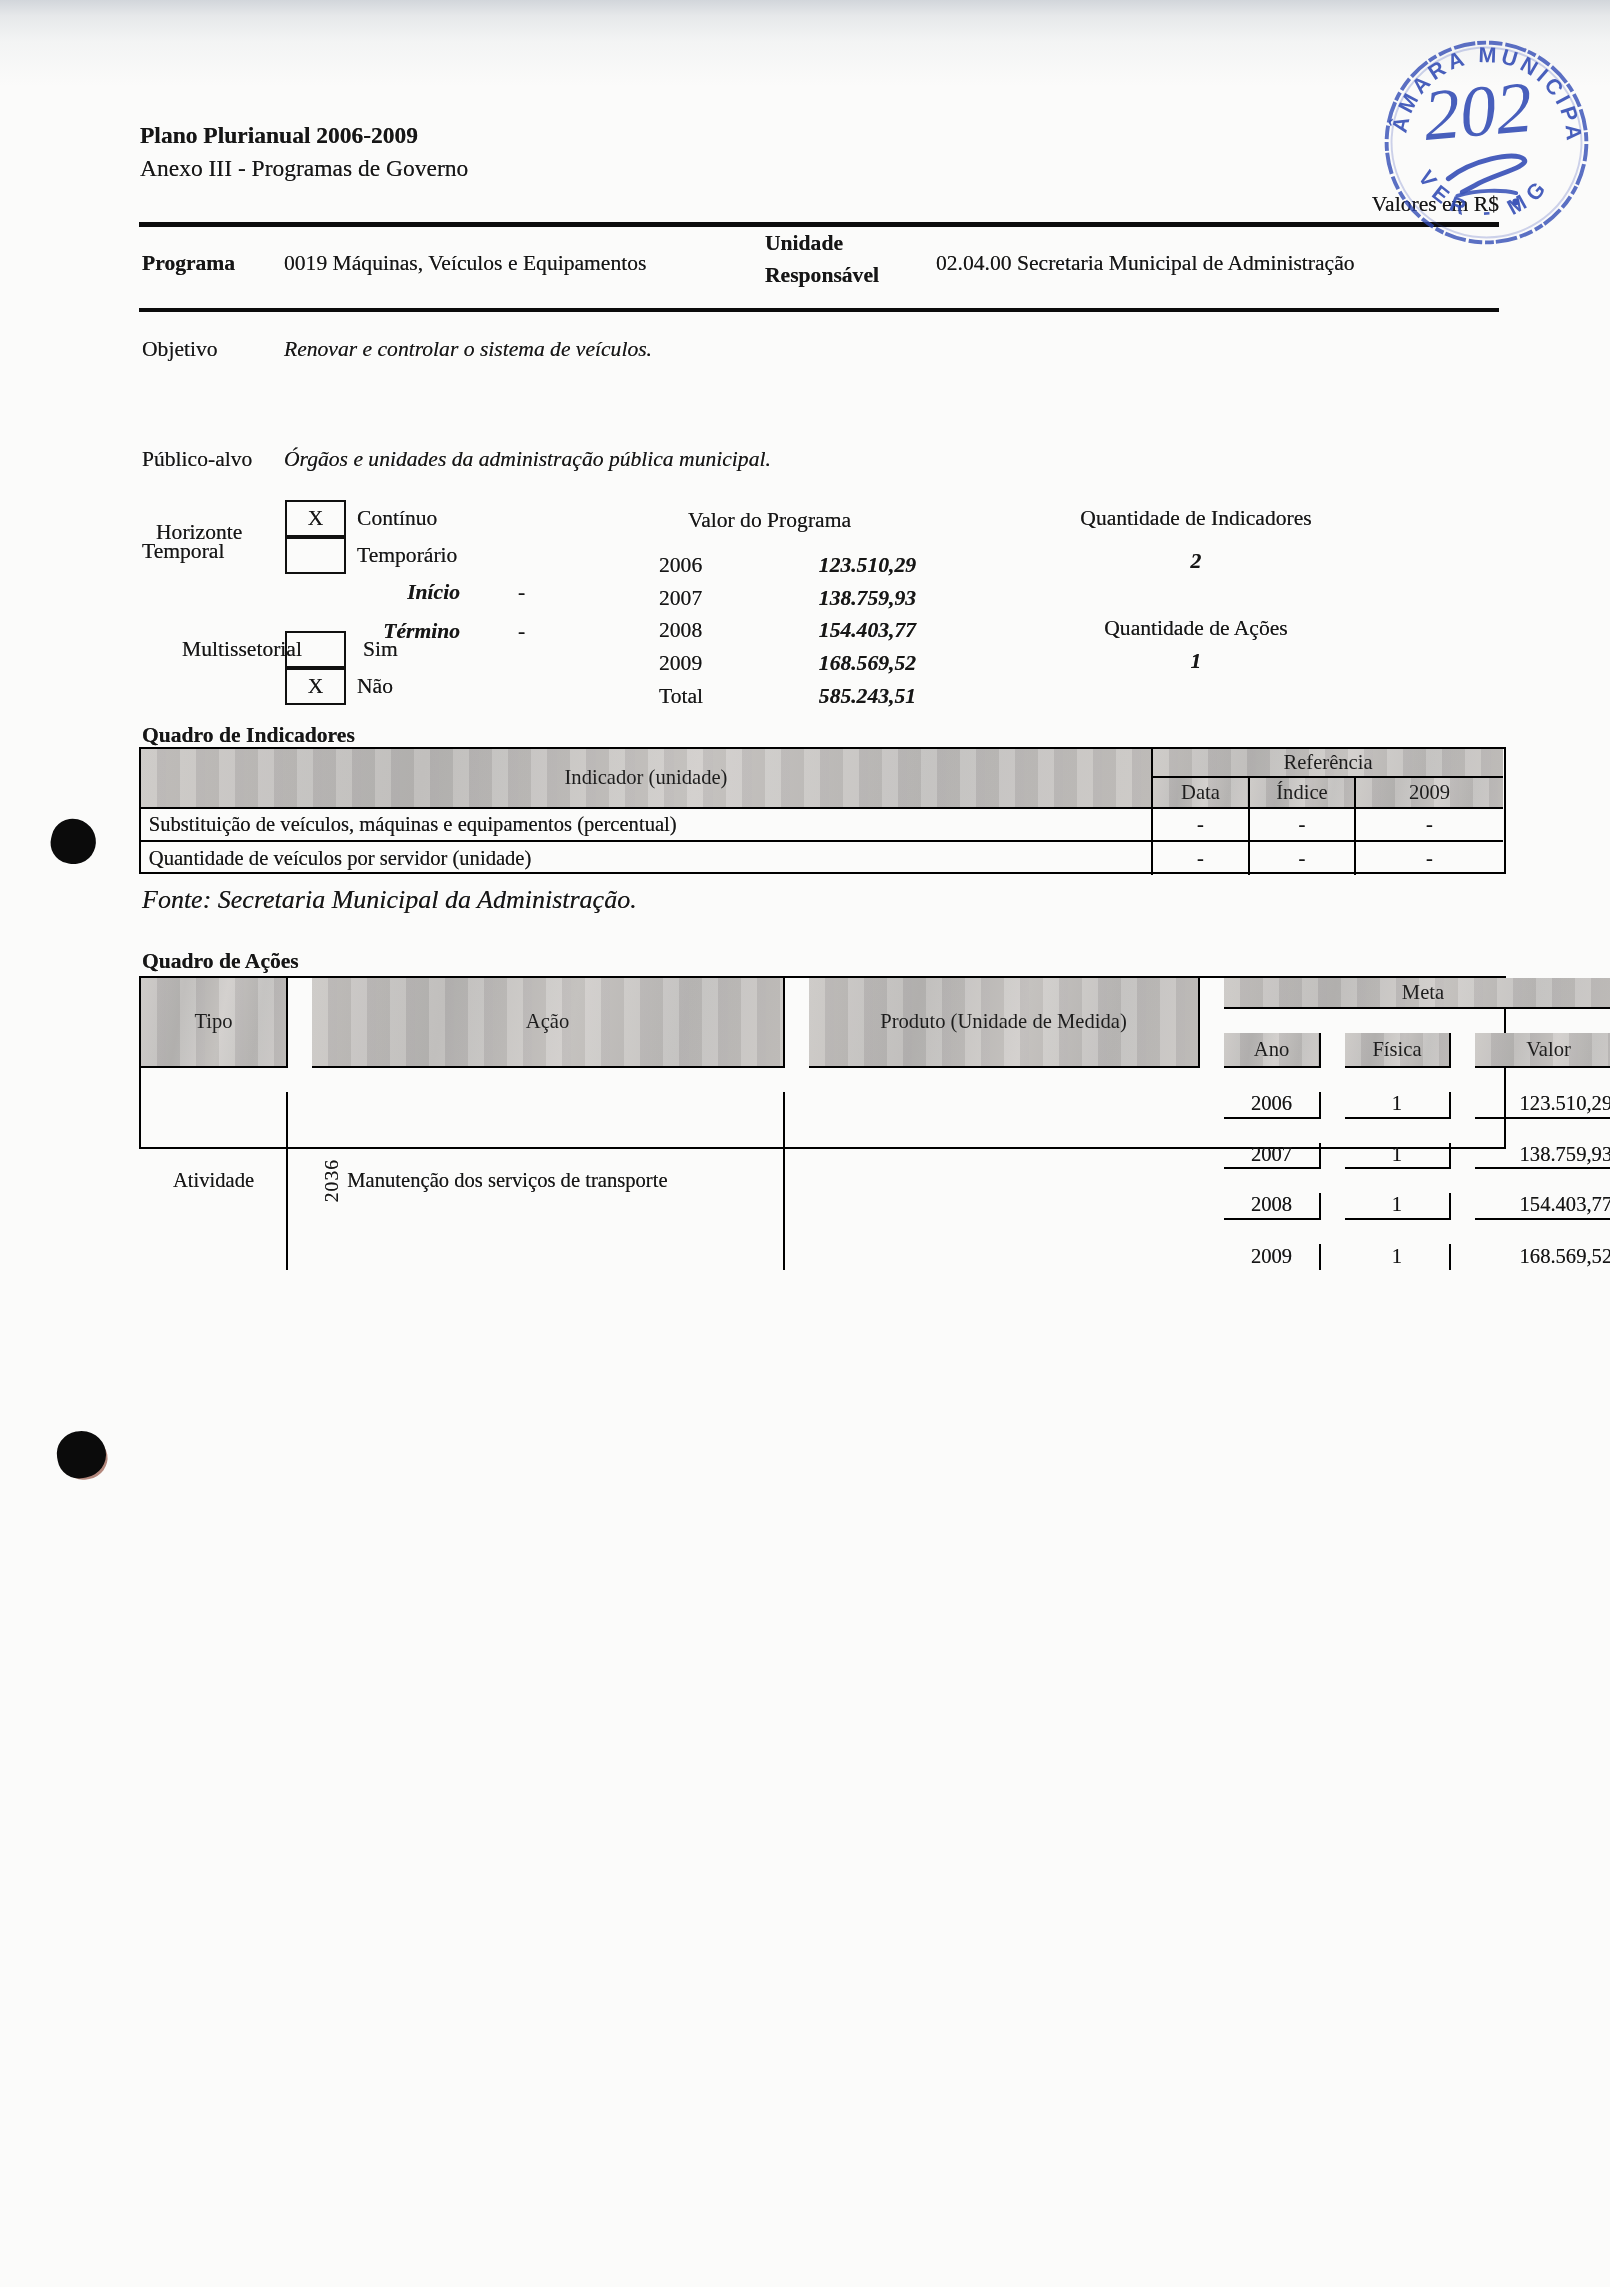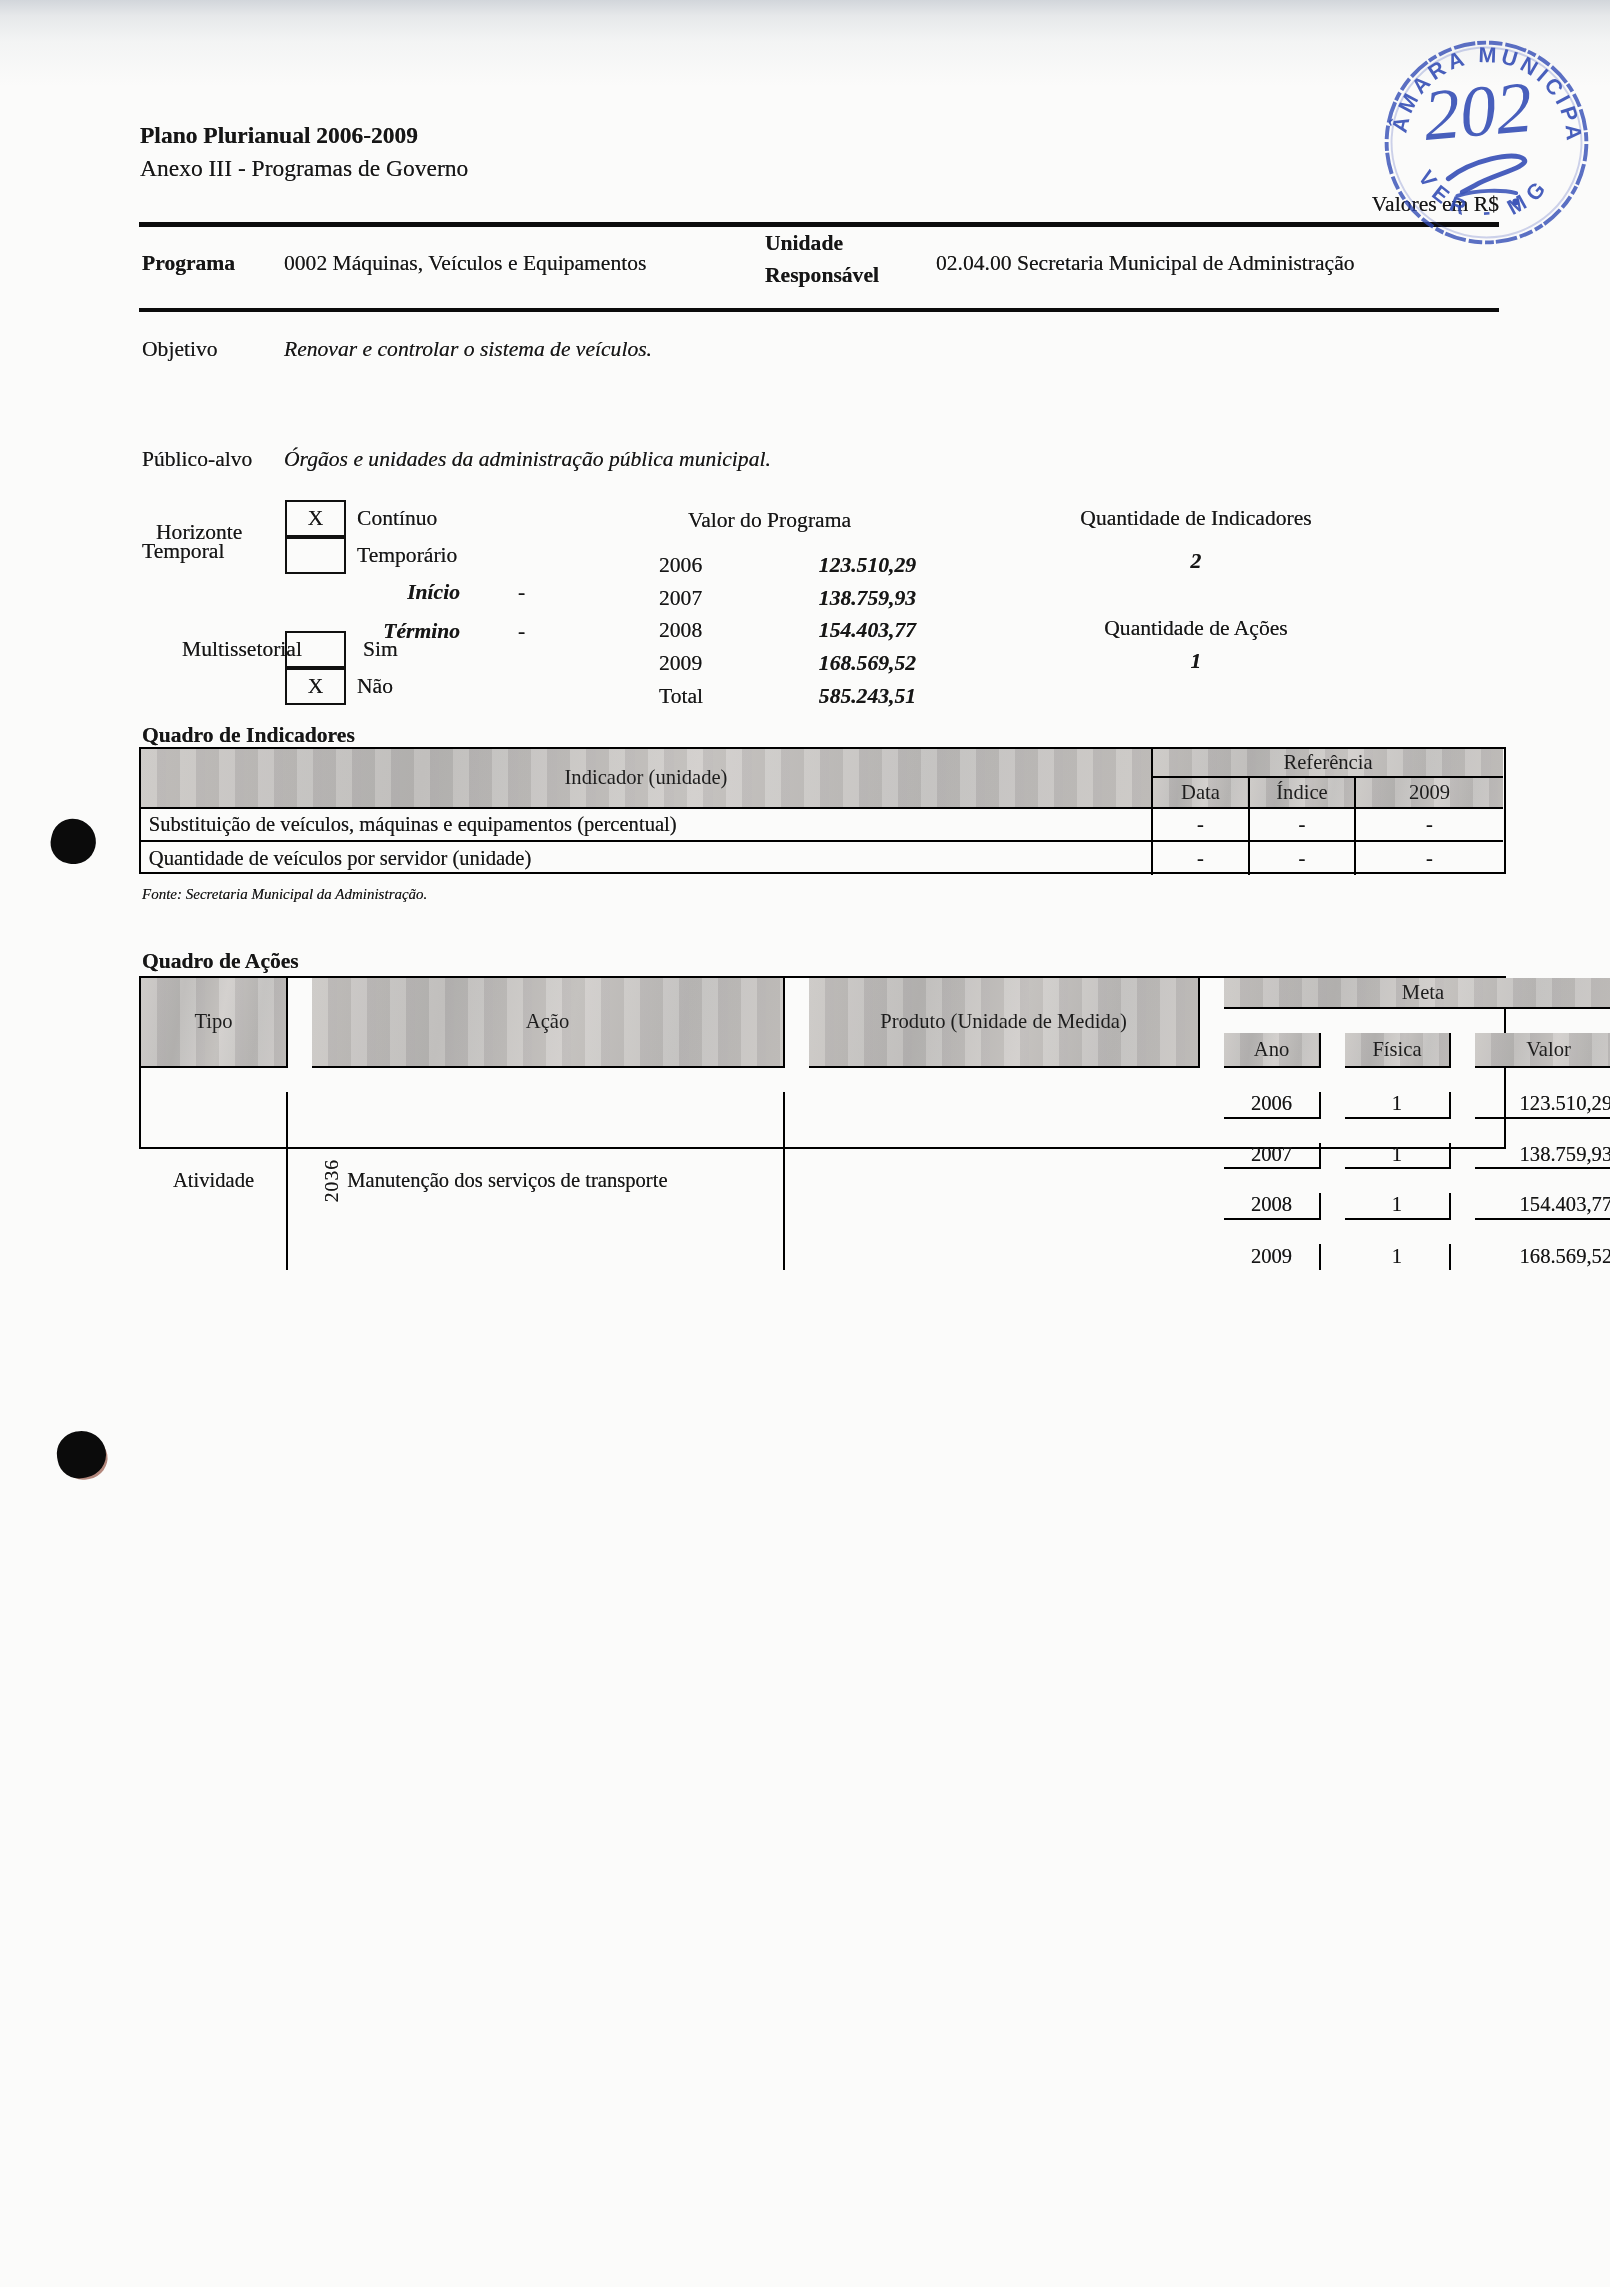--- a/index.html
+++ b/index.html
@@ -13,21 +13,21 @@
   .scanband{
     position:absolute;left:0;top:0;width:100%;height:88px;
     background:linear-gradient(180deg,#d2d6db 0px,#e6e8ea 15.7px,#f3f4f4 41px,rgba(251,251,250,0) 86px);
     pointer-events:none;
   }
   .abs{position:absolute;}
   .ink{text-shadow:0 0 0.5px rgba(20,20,20,0.65);}
   .b{font-weight:bold;}
   .i{font-style:italic;}
   .t22{font-size:21.6px;line-height:1.15;}
-  .t21{font-size:15px;line-height:1.1;}
+  .t21{font-size:26px;line-height:1.1;}
   .t24{font-size:23.5px;line-height:1.15;}
   .rule{position:absolute;background:#0c0c0c;}
   .cbox{position:absolute;width:61px;height:37px;border:2.9px solid #101010;box-sizing:border-box;
         display:flex;align-items:center;justify-content:center;font-size:21.6px;background:transparent;}
   .right{text-align:right;}
   .center{text-align:center;}
   
   .grid{position:absolute;display:grid;border:2.9px solid #000;box-sizing:border-box;background:#fbfbfa;}
   .cell{box-sizing:border-box;display:flex;align-items:center;font-size:20.6px;line-height:1.05;}
   .hd{
@@ -56,21 +56,21 @@
   <div class="scanband"></div>
 
   <div class="abs t24 b ink" style="left:140px;top:122px;">Plano Plurianual 2006-2009</div>
   <div class="abs t24 ink" style="left:140px;top:155px;">Anexo III - Programas de Governo</div>
   <div class="abs t22 ink" style="right:111px;top:192px;">Valores em R$</div>
 
   <div class="rule" style="left:139px;top:222px;width:1360px;height:4.9px;"></div>
 
   <div>
     <div class="abs t22 b ink" style="left:142px;top:251px;">Programa</div>
-    <div class="abs t22 ink" style="left:284px;top:251px;">0002 Máquinas, Veículos e Equipamentos</div>
+    <div class="abs t22 ink" style="left:284px;top:251px;">0019 Máquinas, Veículos e Equipamentos</div>
     <div class="abs t22 b ink" style="left:765px;top:231px;">Unidade</div>
     <div class="abs t22 b ink" style="left:765px;top:263px;">Responsável</div>
     <div class="abs t22 ink" style="left:936px;top:251px;">02.04.00 Secretaria Municipal de Administração</div>
   </div>
 
   <div class="rule" style="left:139px;top:308px;width:1360px;height:3.9px;"></div>
 
   <div class="abs t22 ink" style="left:142px;top:337px;">Objetivo</div>
   <div class="abs t22 i ink" style="left:284px;top:337px;">Renovar e controlar o sistema de veículos.</div>
 

